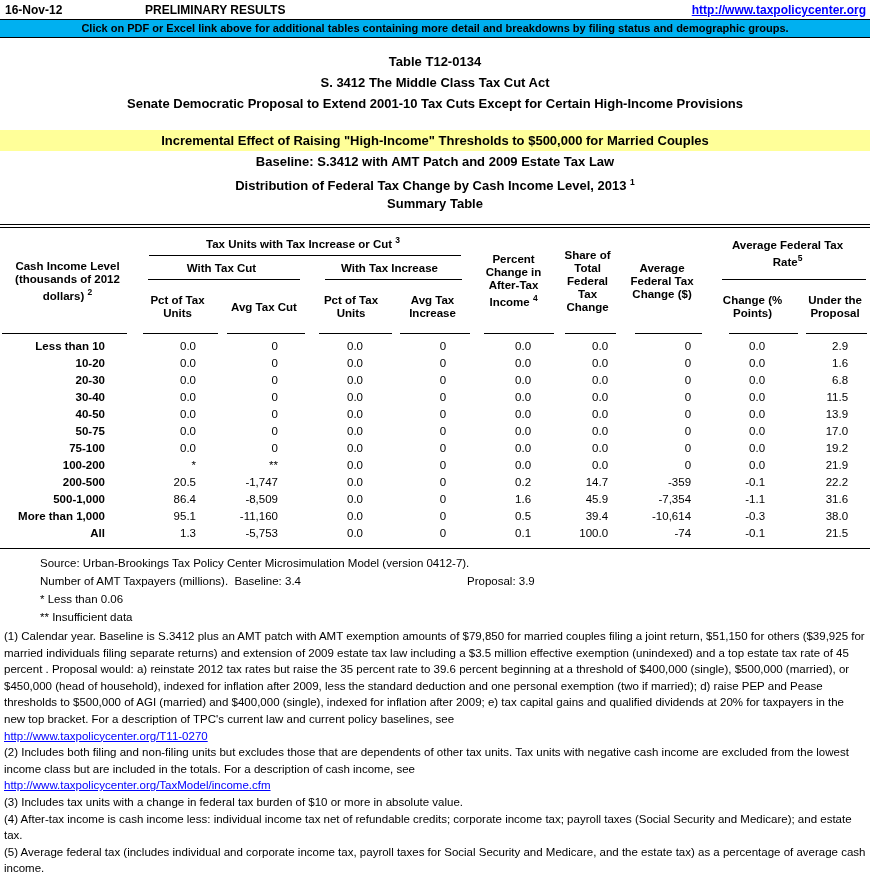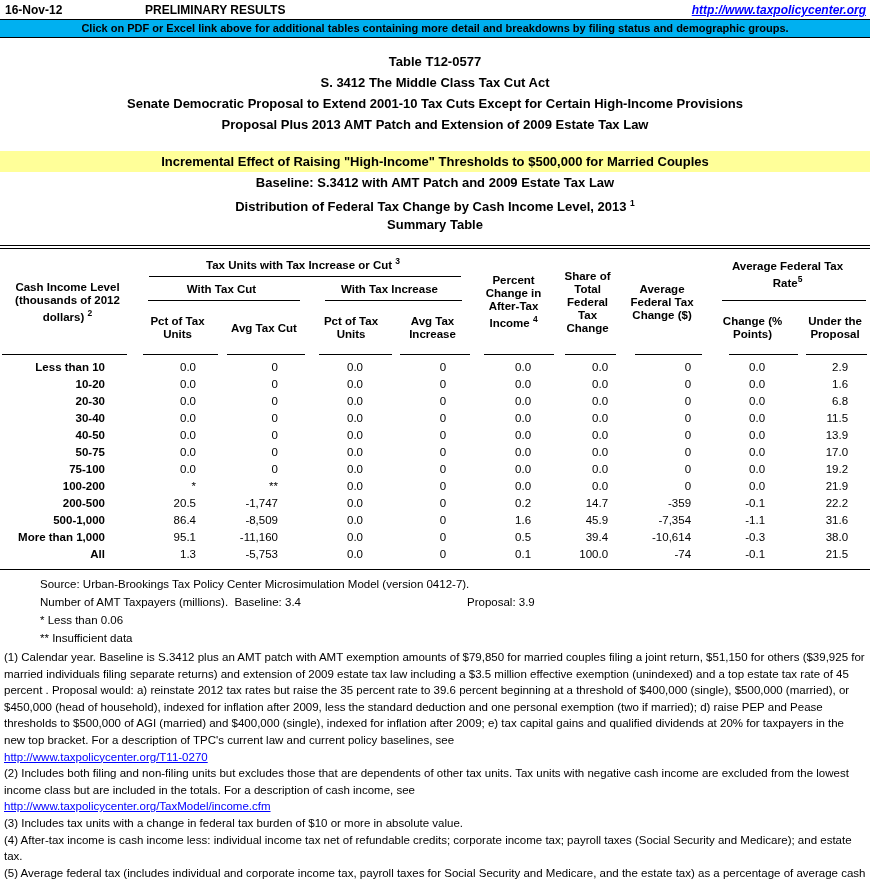--- a/index.html
+++ b/index.html
@@ -3,21 +3,21 @@
 <meta charset="utf-8">
 <style>
   html,body{margin:0;padding:0;}
   body{width:870px;height:885px;background:#fff;color:#000;overflow:hidden;
        font-family:"Liberation Sans",sans-serif;position:relative;}
 
   
   .topbar{position:relative;height:19px;font-size:12px;font-weight:bold;}
   .topbar .date{position:absolute;left:5px;top:3px;}
   .topbar .prelim{position:absolute;left:145px;top:3px;}
-  .topbar .url{position:absolute;right:4px;top:3px;font-style:italic;}
+  .topbar .url{position:absolute;right:4px;top:3px;}
   a.lnk{color:#0000FF;text-decoration:underline;cursor:pointer;}
   .topbar a.lnk{font-weight:bold;}
 
   
   .banner{height:17px;line-height:17px;background:#00B0F0;
           border-top:1px solid #000;border-bottom:1px solid #000;
           text-align:center;font-size:11px;font-weight:bold;}
 
   
   .titles{margin-top:13px;text-align:center;font-weight:bold;font-size:13px;}
@@ -77,24 +77,23 @@
 
 <div class="topbar">
   <span class="date">16-Nov-12</span>
   <span class="prelim">PRELIMINARY RESULTS</span>
   <a href="#" class="lnk url">http://www.taxpolicycenter.org</a>
 </div>
 
 <div class="banner">Click on PDF or Excel link above for additional tables containing more detail and breakdowns by filing status and demographic groups.</div>
 
 <div class="titles">
-  <div class="tl">Table T12-0577</div>
+  <div class="tl">Table T12-0134</div>
   <div class="tl">S. 3412 The Middle Class Tax Cut Act</div>
   <div class="tl">Senate Democratic Proposal to Extend 2001-10 Tax Cuts Except for Certain High-Income Provisions</div>
-  <div class="tl">Proposal Plus 2013 AMT Patch and Extension of 2009 Estate Tax Law</div>
   <div class="tl hl">Incremental Effect of Raising "High-Income" Thresholds to $500,000 for Married Couples</div>
   <div class="tl">Baseline: S.3412 with AMT Patch and 2009 Estate Tax Law</div>
   <div class="tl"><span>Distribution of Federal Tax Change by Cash Income Level, 2013 </span><sup>1</sup></div>
   <div class="tl">Summary Table</div>
 </div>
 
 <div class="dbl"></div>
 
 <table>
   <colgroup>

